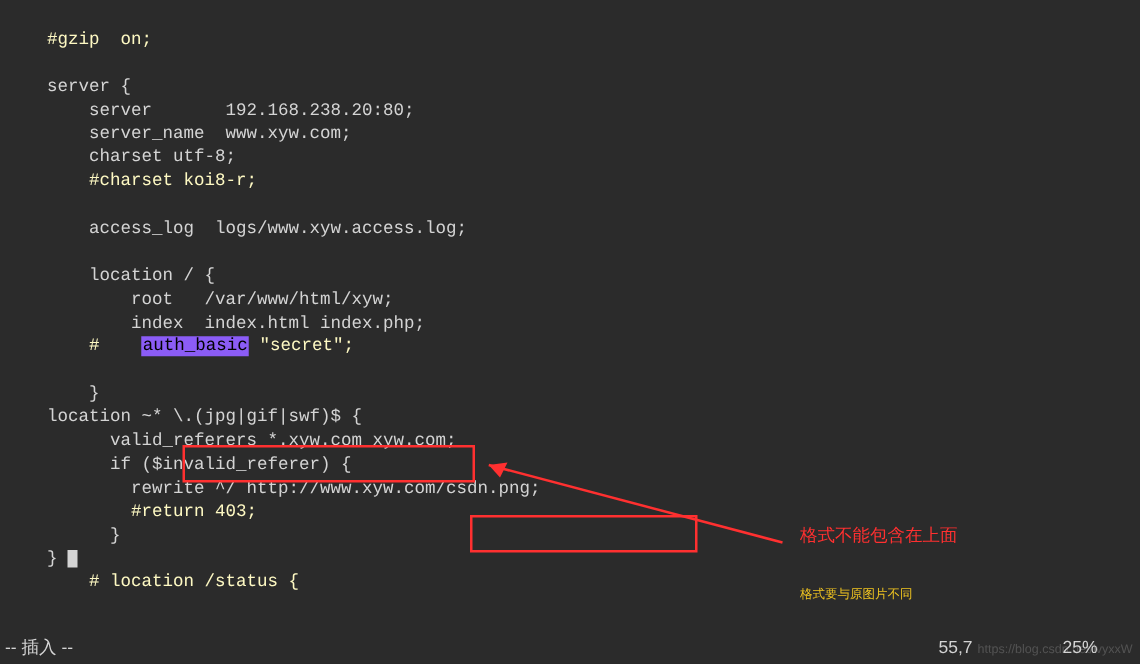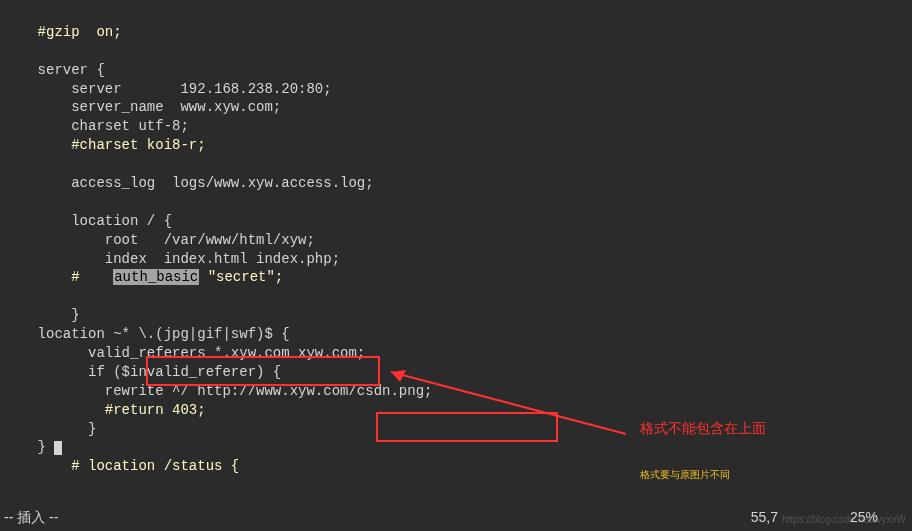--- a/index.html
+++ b/index.html
@@ -14,21 +14,21 @@
     overflow: hidden;
     position: relative;
   }
   .editor {
     padding: 4px 0 0 4px;
     white-space: pre;
     line-height: 1.35;
   }
   .comment { color: #fef9c3; }
   .highlight-box {
-    background: #a3a3a3;
+    background: #8b5cf6;
     color: #000;
     padding: 0 1px;
   }
   .red-box {
     border: 2px solid #ff3030;
     position: absolute;
     pointer-events: none;
   }
   .arrow-svg {
     position: absolute;

